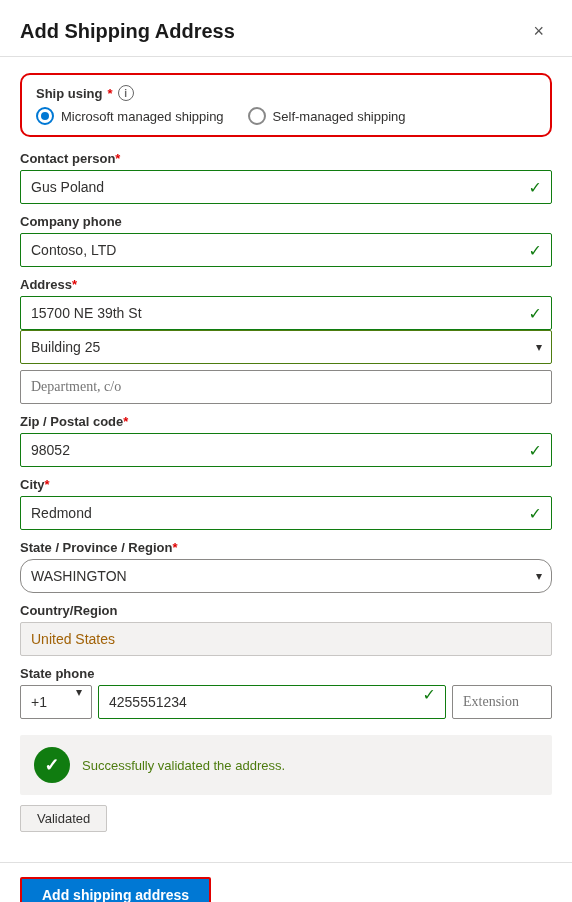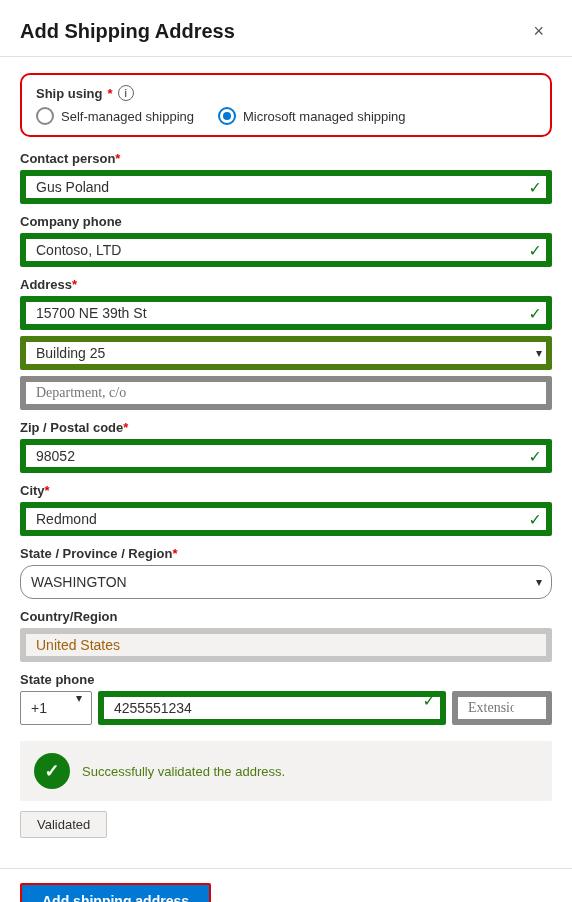--- a/index.html
+++ b/index.html
@@ -126,21 +126,21 @@
       margin-bottom: 4px;
     }
     .input-wrapper {
       position: relative;
       display: flex;
       align-items: center;
     }
     .form-input {
       width: 100%;
       height: 34px;
-      border: 6px solid #4d7c0f;
+      border: 1px solid #4d7c0f;
       border-radius: 2px;
       padding: 0 32px 0 10px;
       font-size: 14px;
       color: #323130;
       background: #fff;
       outline: none;
     }
     .form-input.validated {
       border-color: #107c10;
     }
@@ -280,27 +280,27 @@
 
     
     <div class="ship-using-box">
       <div class="field-label">
         <span>Ship using</span>
         <span class="required-star">*</span>
         <span class="info-icon">i</span>
       </div>
       <div class="radio-group">
         <label class="radio-option">
+          <div class="radio-circle selected"></div>
+          <span class="radio-label">Microsoft managed shipping</span>
+        </label>
+        <label class="radio-option">
           <div class="radio-circle unselected"></div>
           <span class="radio-label">Self-managed shipping</span>
         </label>
-        <label class="radio-option">
-          <div class="radio-circle selected"></div>
-          <span class="radio-label">Microsoft managed shipping</span>
-        </label>
       </div>
     </div>
 
     
     <div class="form-field">
       <div class="field-label-row">
         <span>Contact person</span><span class="required-star">*</span>
       </div>
       <div class="input-wrapper">
         <input class="form-input validated" type="text" value="Gus Poland" style="">
@@ -317,21 +317,21 @@
         <input class="form-input validated" type="text" value="Contoso, LTD" style="">
         <span class="check-icon">✓</span>
       </div>
     </div>
 
     
     <div class="form-field">
       <div class="field-label-row">
         <span>Address</span><span class="required-star">*</span>
       </div>
-      <div class="input-wrapper" style="margin-bottom:6px;">
+      <div class="input-wrapper" style="">
         <input class="form-input validated" type="text" value="15700 NE 39th St" style="">
         <span class="check-icon">✓</span>
       </div>
       <div class="input-wrapper" style="margin-bottom:6px;">
         <input class="form-input" type="text" value="Building 25" style="">
         <span class="dropdown-icon">▾</span>
       </div>
       <div class="input-wrapper">
         <input class="form-input empty" type="text" placeholder="Department, c/o" style="">
       </div>

